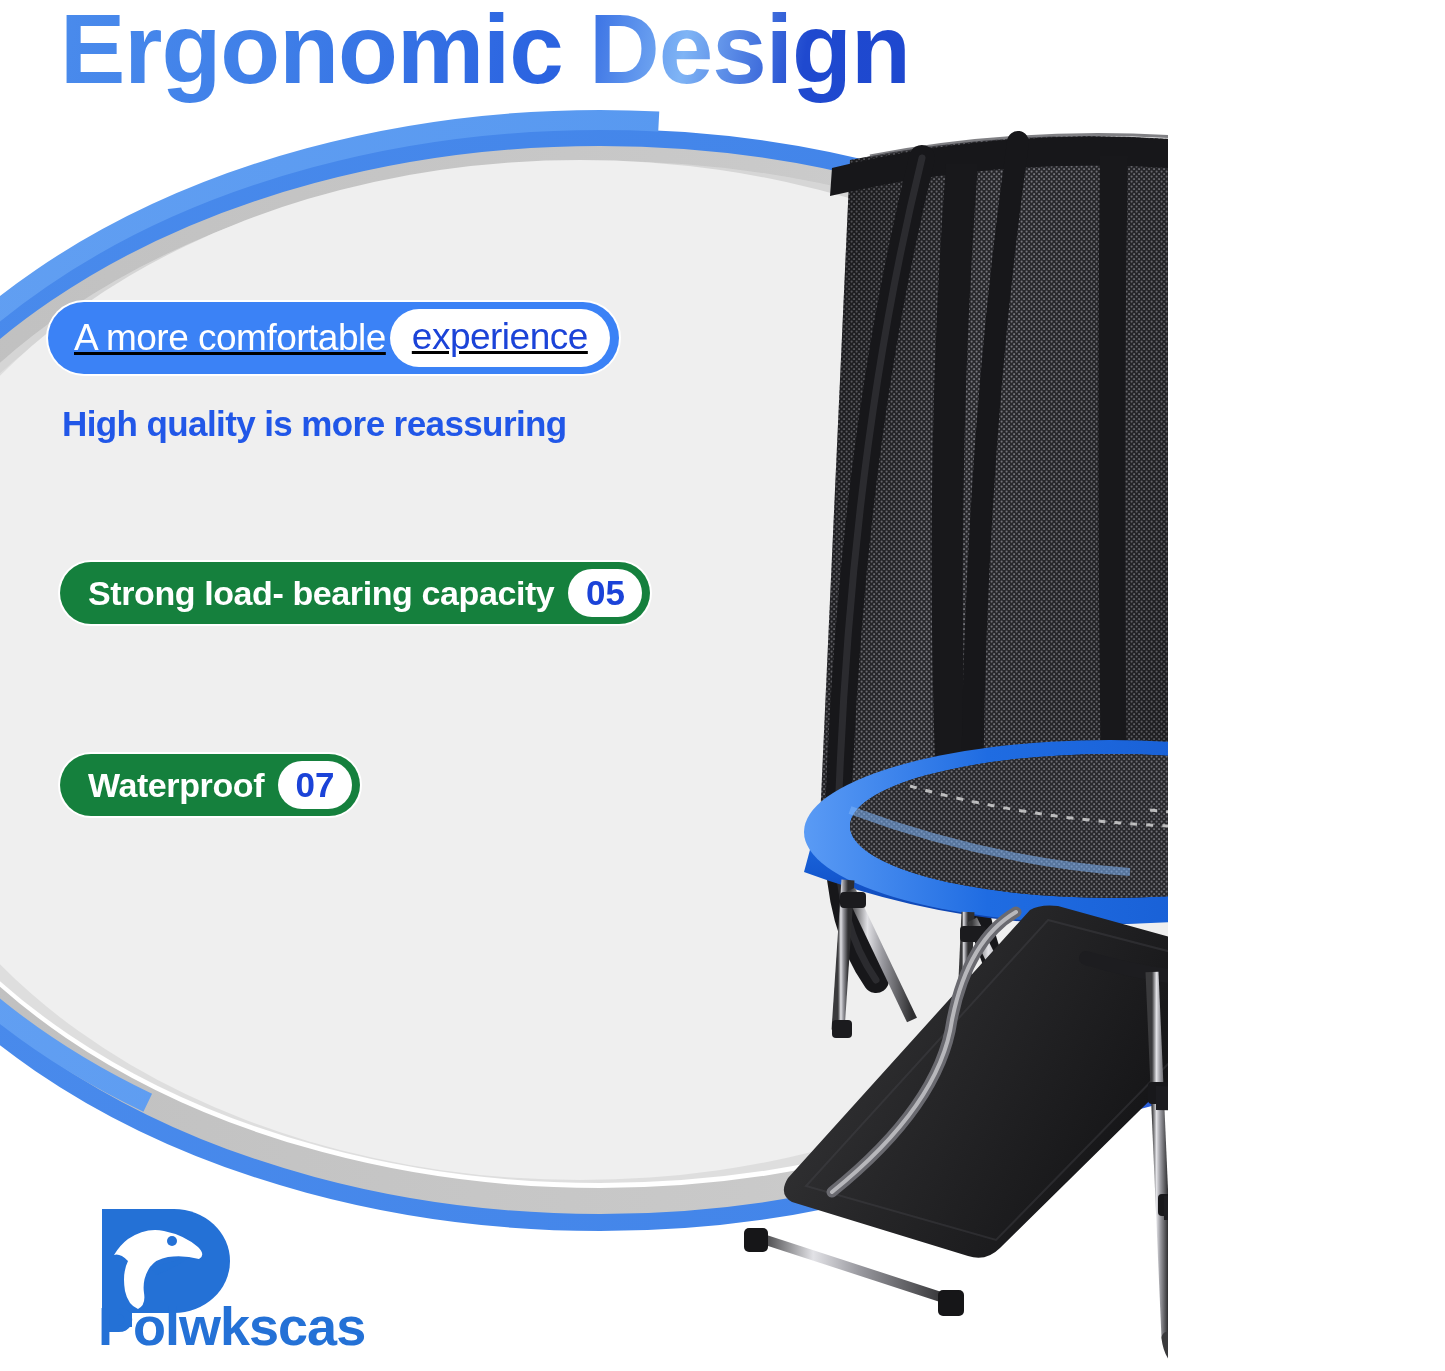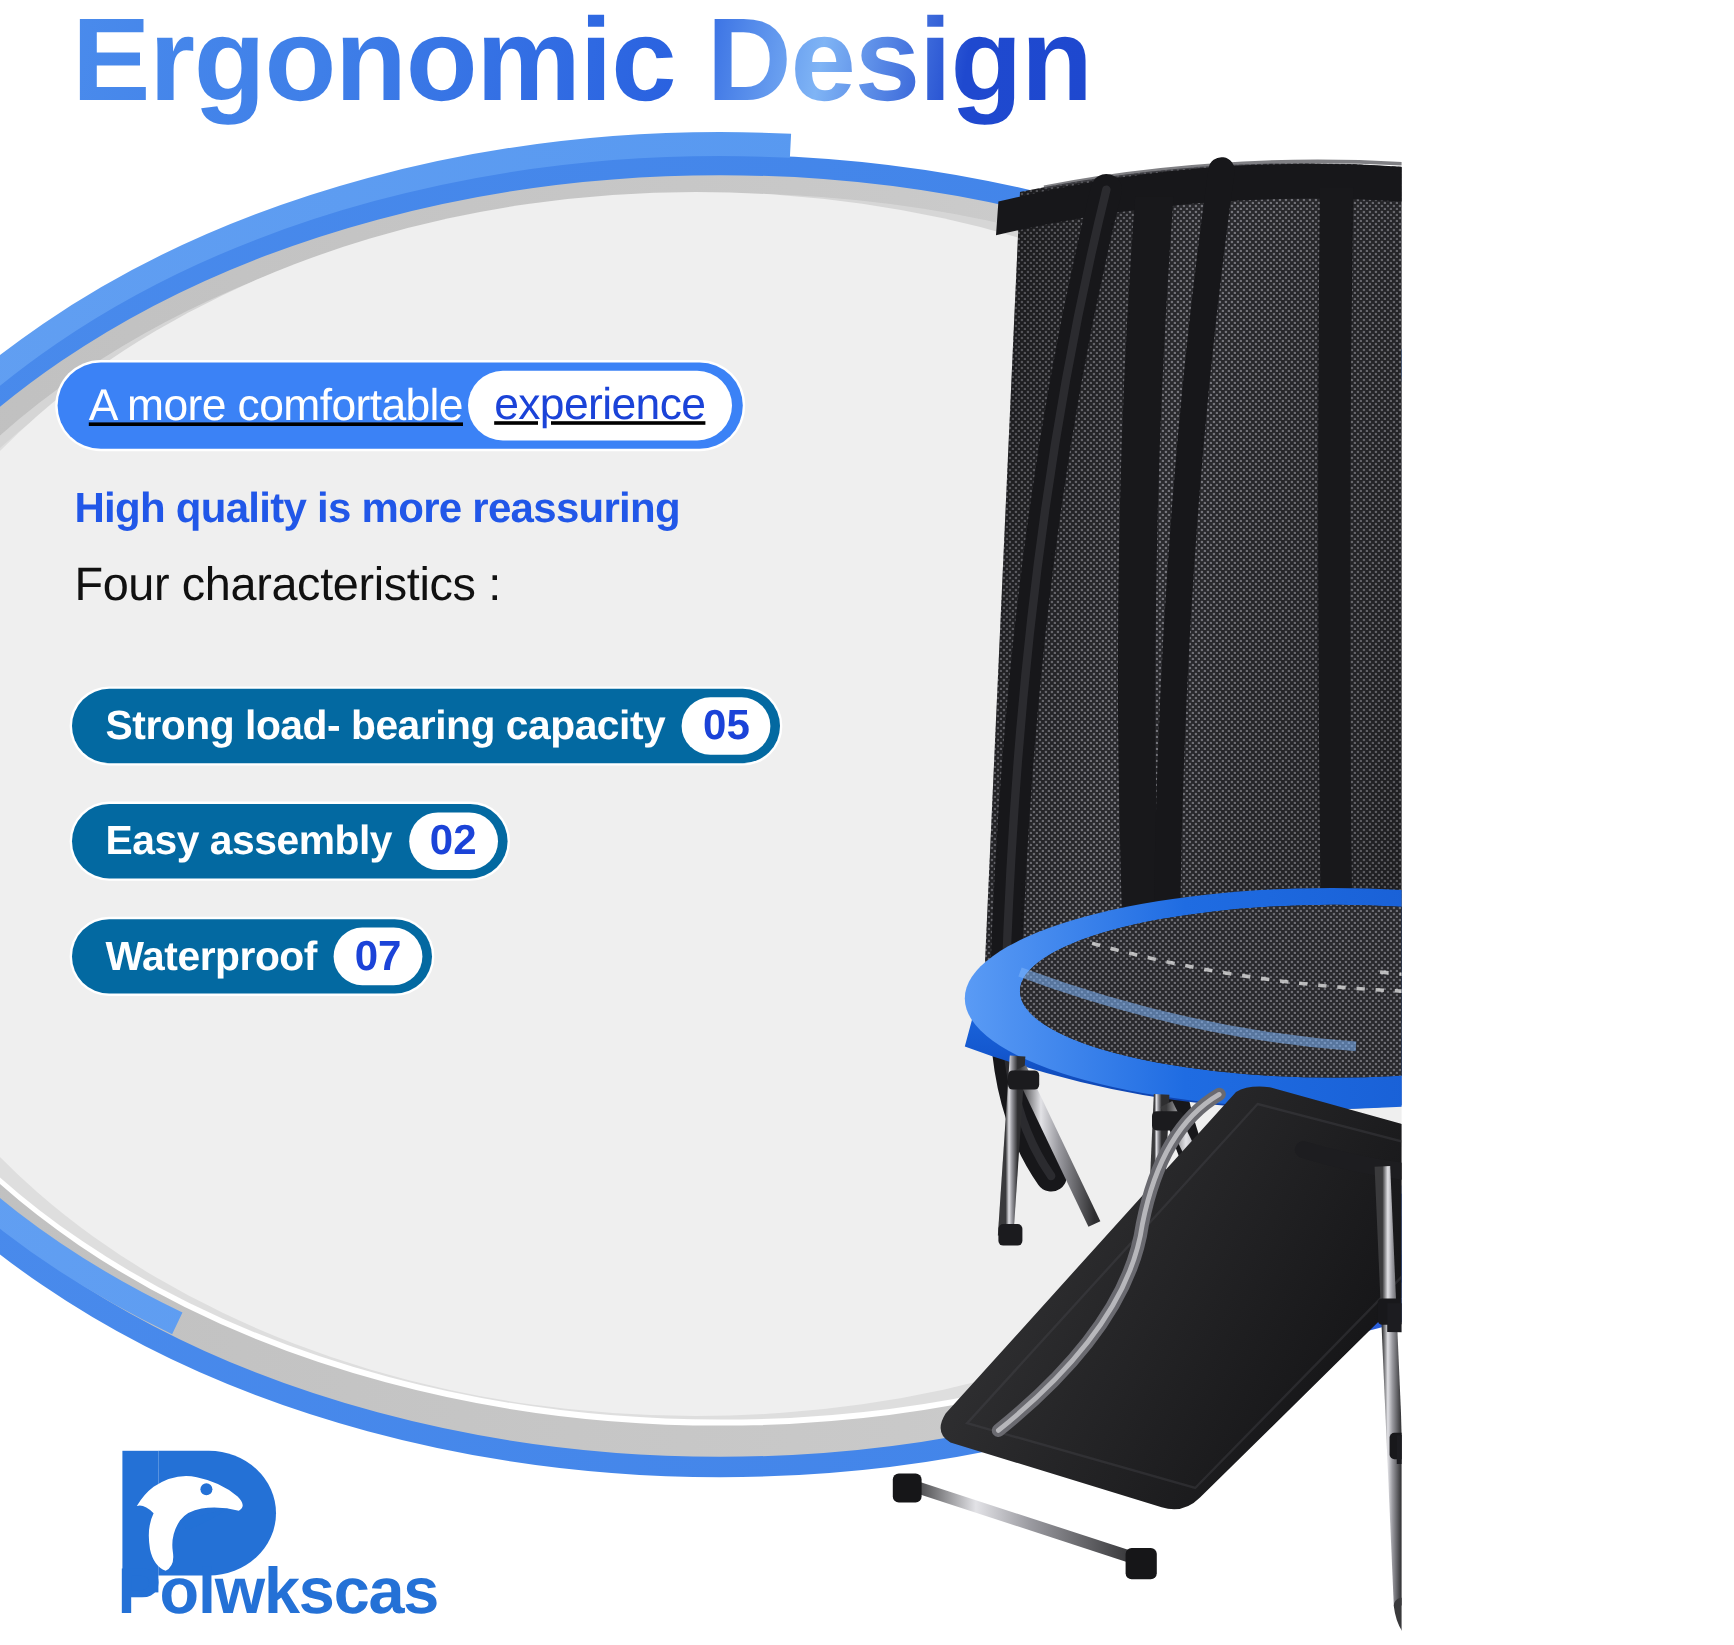--- a/index.html
+++ b/index.html
@@ -50,22 +50,22 @@
     color:#2157e8;font-size:35px;font-weight:bold;letter-spacing:-0.6px;white-space:nowrap;
   }
   .four{
     position:absolute;left:62px;top:466px;
     color:#111111;font-size:39px;font-weight:400;letter-spacing:-0.3px;white-space:nowrap;
   }
 
   .feat{
     position:absolute;left:60px;
     display:inline-flex;align-items:center;
-    background:#0369a1;border-radius:40px;height:62px;box-sizing:border-box;
-    padding:0 8px 0 28px;box-shadow:0 0 0 2px #ffffff;margin-top:12px;
+    background:#15803d;border-radius:40px;height:62px;box-sizing:border-box;
+    padding:0 8px 0 28px;box-shadow:0 0 0 2px #ffffff;
   }
   .feat .label{
     color:#ffffff;font-size:34px;font-weight:bold;letter-spacing:-0.4px;
     white-space:nowrap;padding-right:14px;
   }
   .feat .num{
     background:#ffffff;color:#1b43d8;border-radius:32px;
     font-size:35px;font-weight:bold;letter-spacing:0px;
     min-width:74px;text-align:center;height:48px;line-height:48px;
   }
@@ -273,29 +273,24 @@
   </svg>
 
   <div class="title">Ergonomic Design</div>
 
   <div class="pill-head">
     <span class="txt">A more comfortable</span>
     <span class="inner">experience</span>
   </div>
 
   <div class="subhead">High quality is more reassuring</div>
-  <div class="four">Four characteristics :</div>
 
   <div class="feat f1">
     <span class="label">Strong load- bearing capacity</span>
     <span class="num">05</span>
-  </div>
-  <div class="feat f2">
-    <span class="label">Easy assembly</span>
-    <span class="num">02</span>
   </div>
   <div class="feat f3">
     <span class="label">Waterproof</span>
     <span class="num">07</span>
   </div>
 
   <div class="logo">
     <svg viewBox="0 0 330 150" width="330" height="150">
 
       <rect x="4" y="4" width="30" height="118" fill="#2471d6"></rect>

